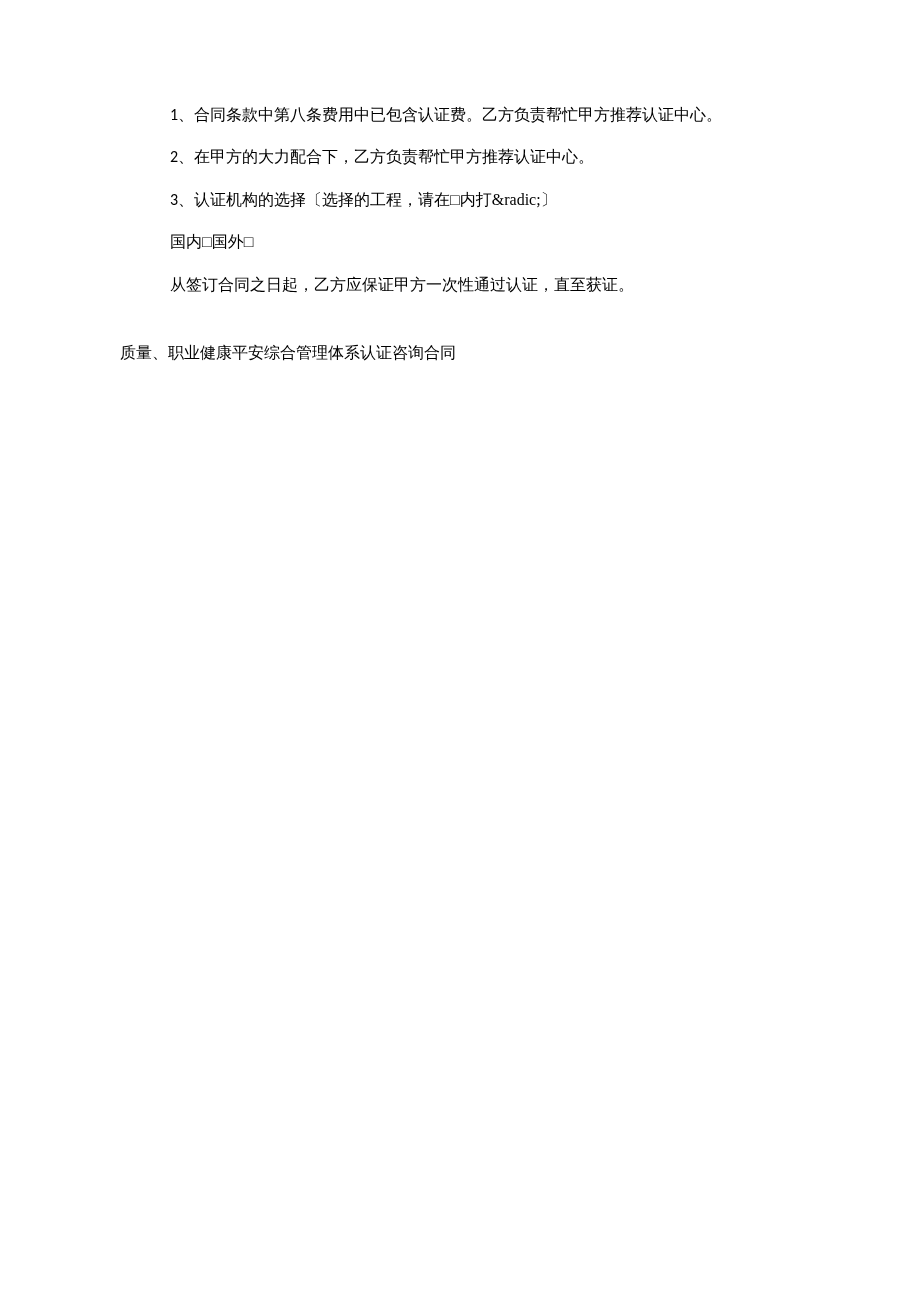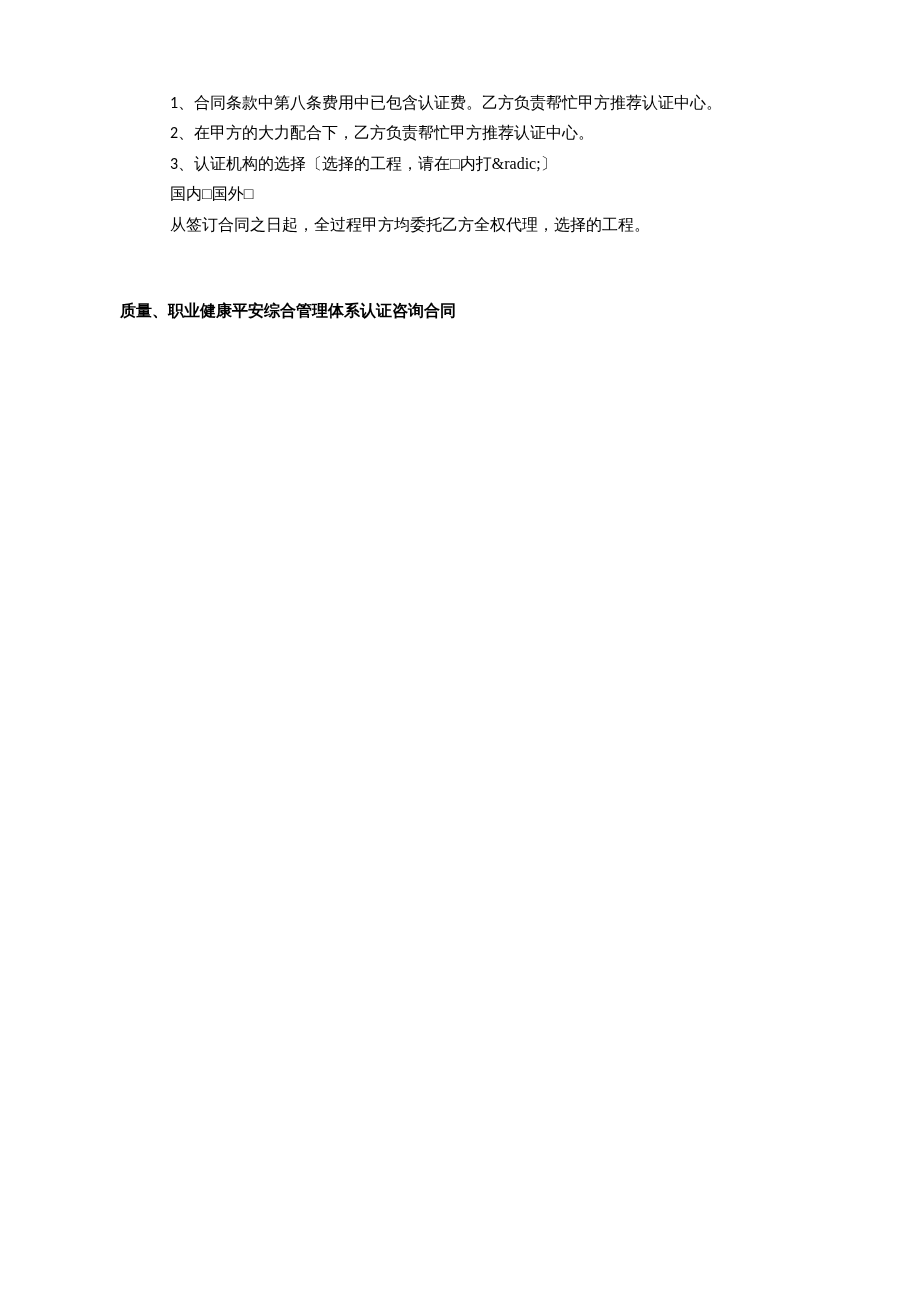--- a/index.html
+++ b/index.html
@@ -15,25 +15,25 @@
       font-size: 16px;
       color: #000000;
       line-height: 1.9;
       padding-top: 88px;
       padding-left: 120px;
       padding-right: 80px;
     }
     .indented-paragraph {
       padding-left: 50px;
       margin-bottom: 0;
+      margin-top: 12px;
     }
     .footer-line {
       padding-left: 0;
-      margin-top: 56px;
-      font-weight: bold;
+      margin-top: 38px;
     }
     .num {
       font-family: "Calibri", Arial, sans-serif;
     }
   </style>
 </head>
 <body>
 
 <div class="indented-paragraph">
   <span class="num">1</span><span>、合同条款中第八条费用中已包含认证费。乙方负责帮忙甲方推荐认证中心。</span>
@@ -45,18 +45,18 @@
 
 <div class="indented-paragraph">
   <span class="num">3</span><span>、认证机构的选择〔选择的工程，请在□内打&amp;radic;〕</span>
 </div>
 
 <div class="indented-paragraph">
   <span>国内□国外□</span>
 </div>
 
 <div class="indented-paragraph">
-  <span>从签订合同之日起，全过程甲方均委托乙方全权代理，选择的工程。</span>
+  <span>从签订合同之日起，乙方应保证甲方一次性通过认证，直至获证。</span>
 </div>
 
 <div class="footer-line">
   <span>质量、职业健康平安综合管理体系认证咨询合同</span>
 </div>
 
 </body></html>

